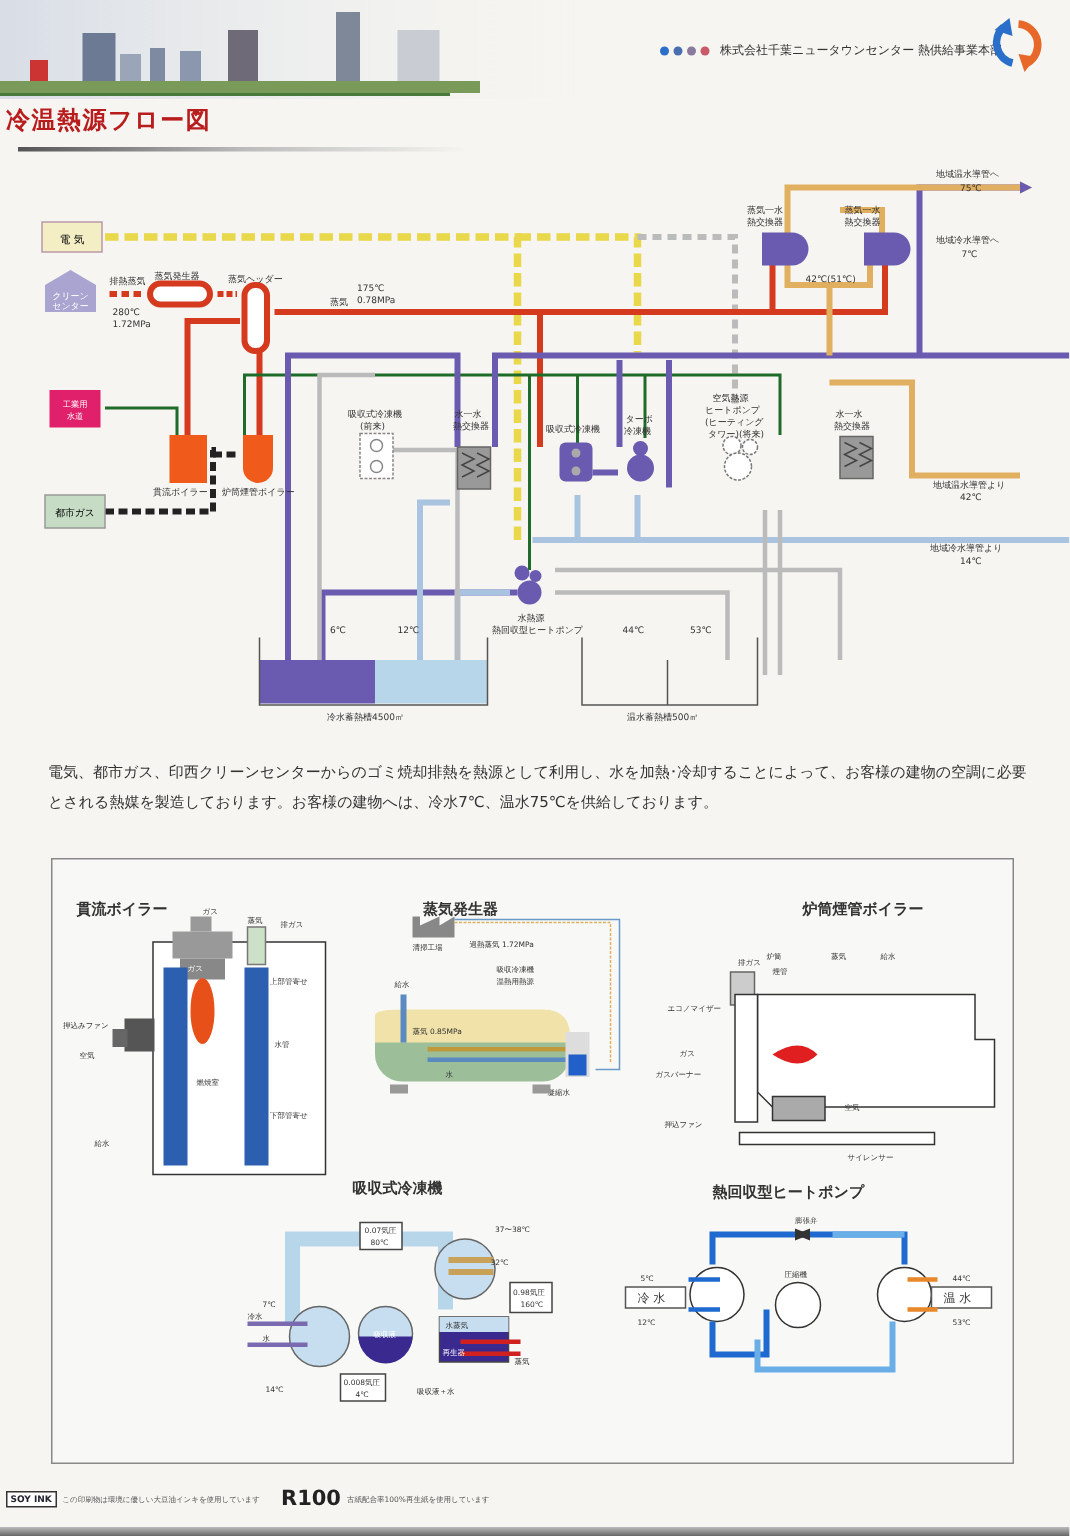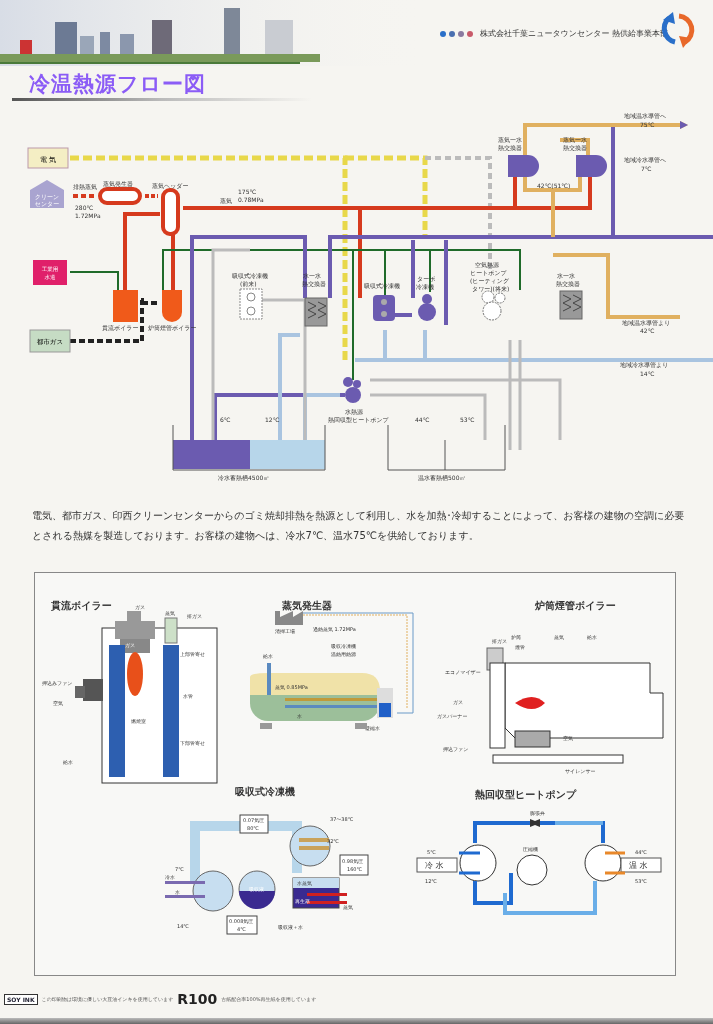--- a/index.html
+++ b/index.html
@@ -2,29 +2,29 @@
 <html><head>
 <meta charset="utf-8">
 <style>
   html,body{margin:0;padding:0;}
   body{width:713px;height:1024px;background:#f6f5f1;font-family:"DejaVu Sans",sans-serif;position:relative;overflow:hidden;color:#333;}
   .header{position:absolute;left:0;top:0;width:713px;height:66px;}
   .skyline{position:absolute;left:0;top:0;}
   .corp{position:absolute;left:440px;top:28px;font-size:8px;color:#333;display:flex;align-items:center;gap:3px;}
   .dot{width:6px;height:6px;border-radius:50%;display:inline-block;}
   .logo{position:absolute;left:655px;top:10px;}
-  .title{position:absolute;left:29px;top:70px;font-size:21px;font-weight:bold;color:#8b5cf6;letter-spacing:1px;}
+  .title{position:absolute;left:4px;top:70px;font-size:16px;font-weight:bold;color:#b91c1c;letter-spacing:1px;}
   .title-rule{position:absolute;left:12px;top:98px;width:300px;height:3px;background:linear-gradient(90deg,#555,#bbb,rgba(0,0,0,0));}
   .flow{position:absolute;left:0;top:105px;}
   .desc{position:absolute;left:32px;top:506px;width:660px;font-size:10px;line-height:20px;color:#333;}
   .panel{position:absolute;left:34px;top:572px;width:640px;height:402px;border:1px solid #888;background:#f8f8f6;}
   .panel svg{position:absolute;left:0;top:0;}
   .footer{position:absolute;left:4px;top:990px;width:400px;height:18px;font-size:5px;color:#555;display:flex;align-items:center;gap:4px;}
   .soy{border:1px solid #333;font-size:6px;font-weight:bold;padding:1px 2px;background:#fff;color:#223;}
-  .r100{font-size:14px;font-weight:bold;color:#222;}
+  .r100{font-size:14px;font-weight:bold;color:#222;margin-left:10px;}
   .bottom-rule{position:absolute;left:0;top:1018px;width:713px;height:6px;background:linear-gradient(180deg,#bbb,#666);}
   text{font-family:"DejaVu Sans",sans-serif;}
 </style>
 </head>
 <body>
 
 <div class="header">
   <svg class="skyline" width="430" height="66">
     <defs>
         <linearGradient id="sky" x1="0" y1="0" x2="1" y2="0">

